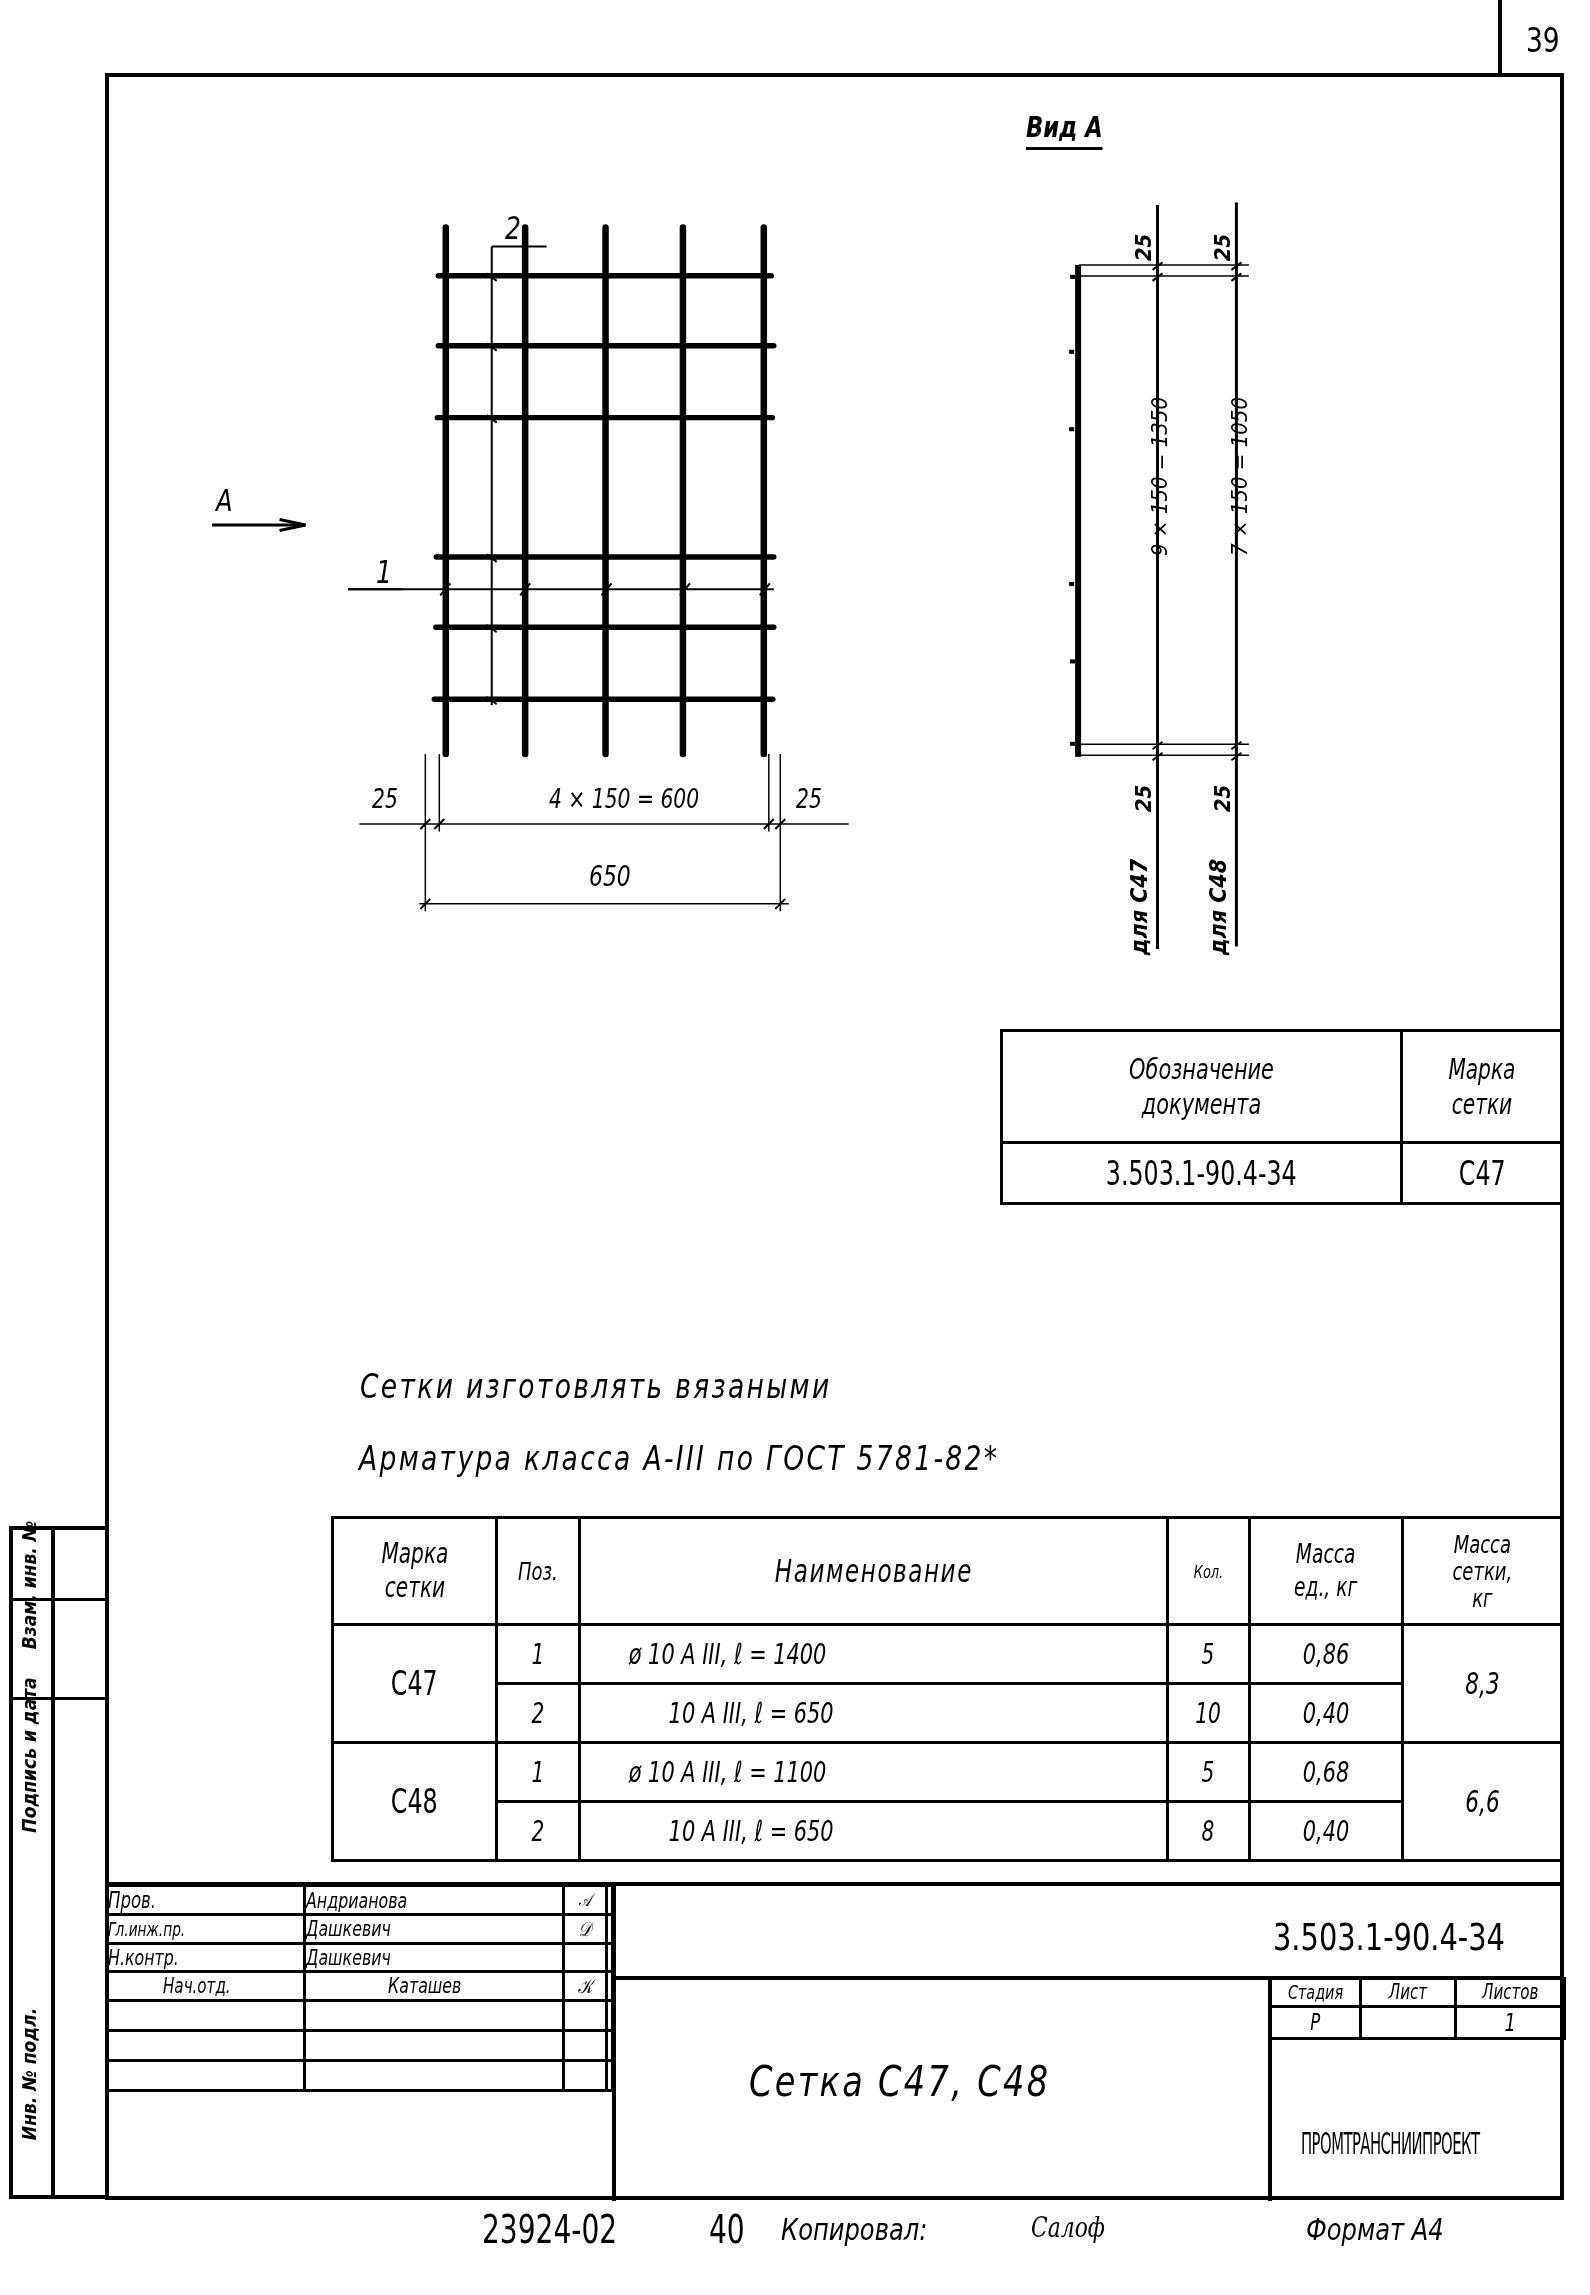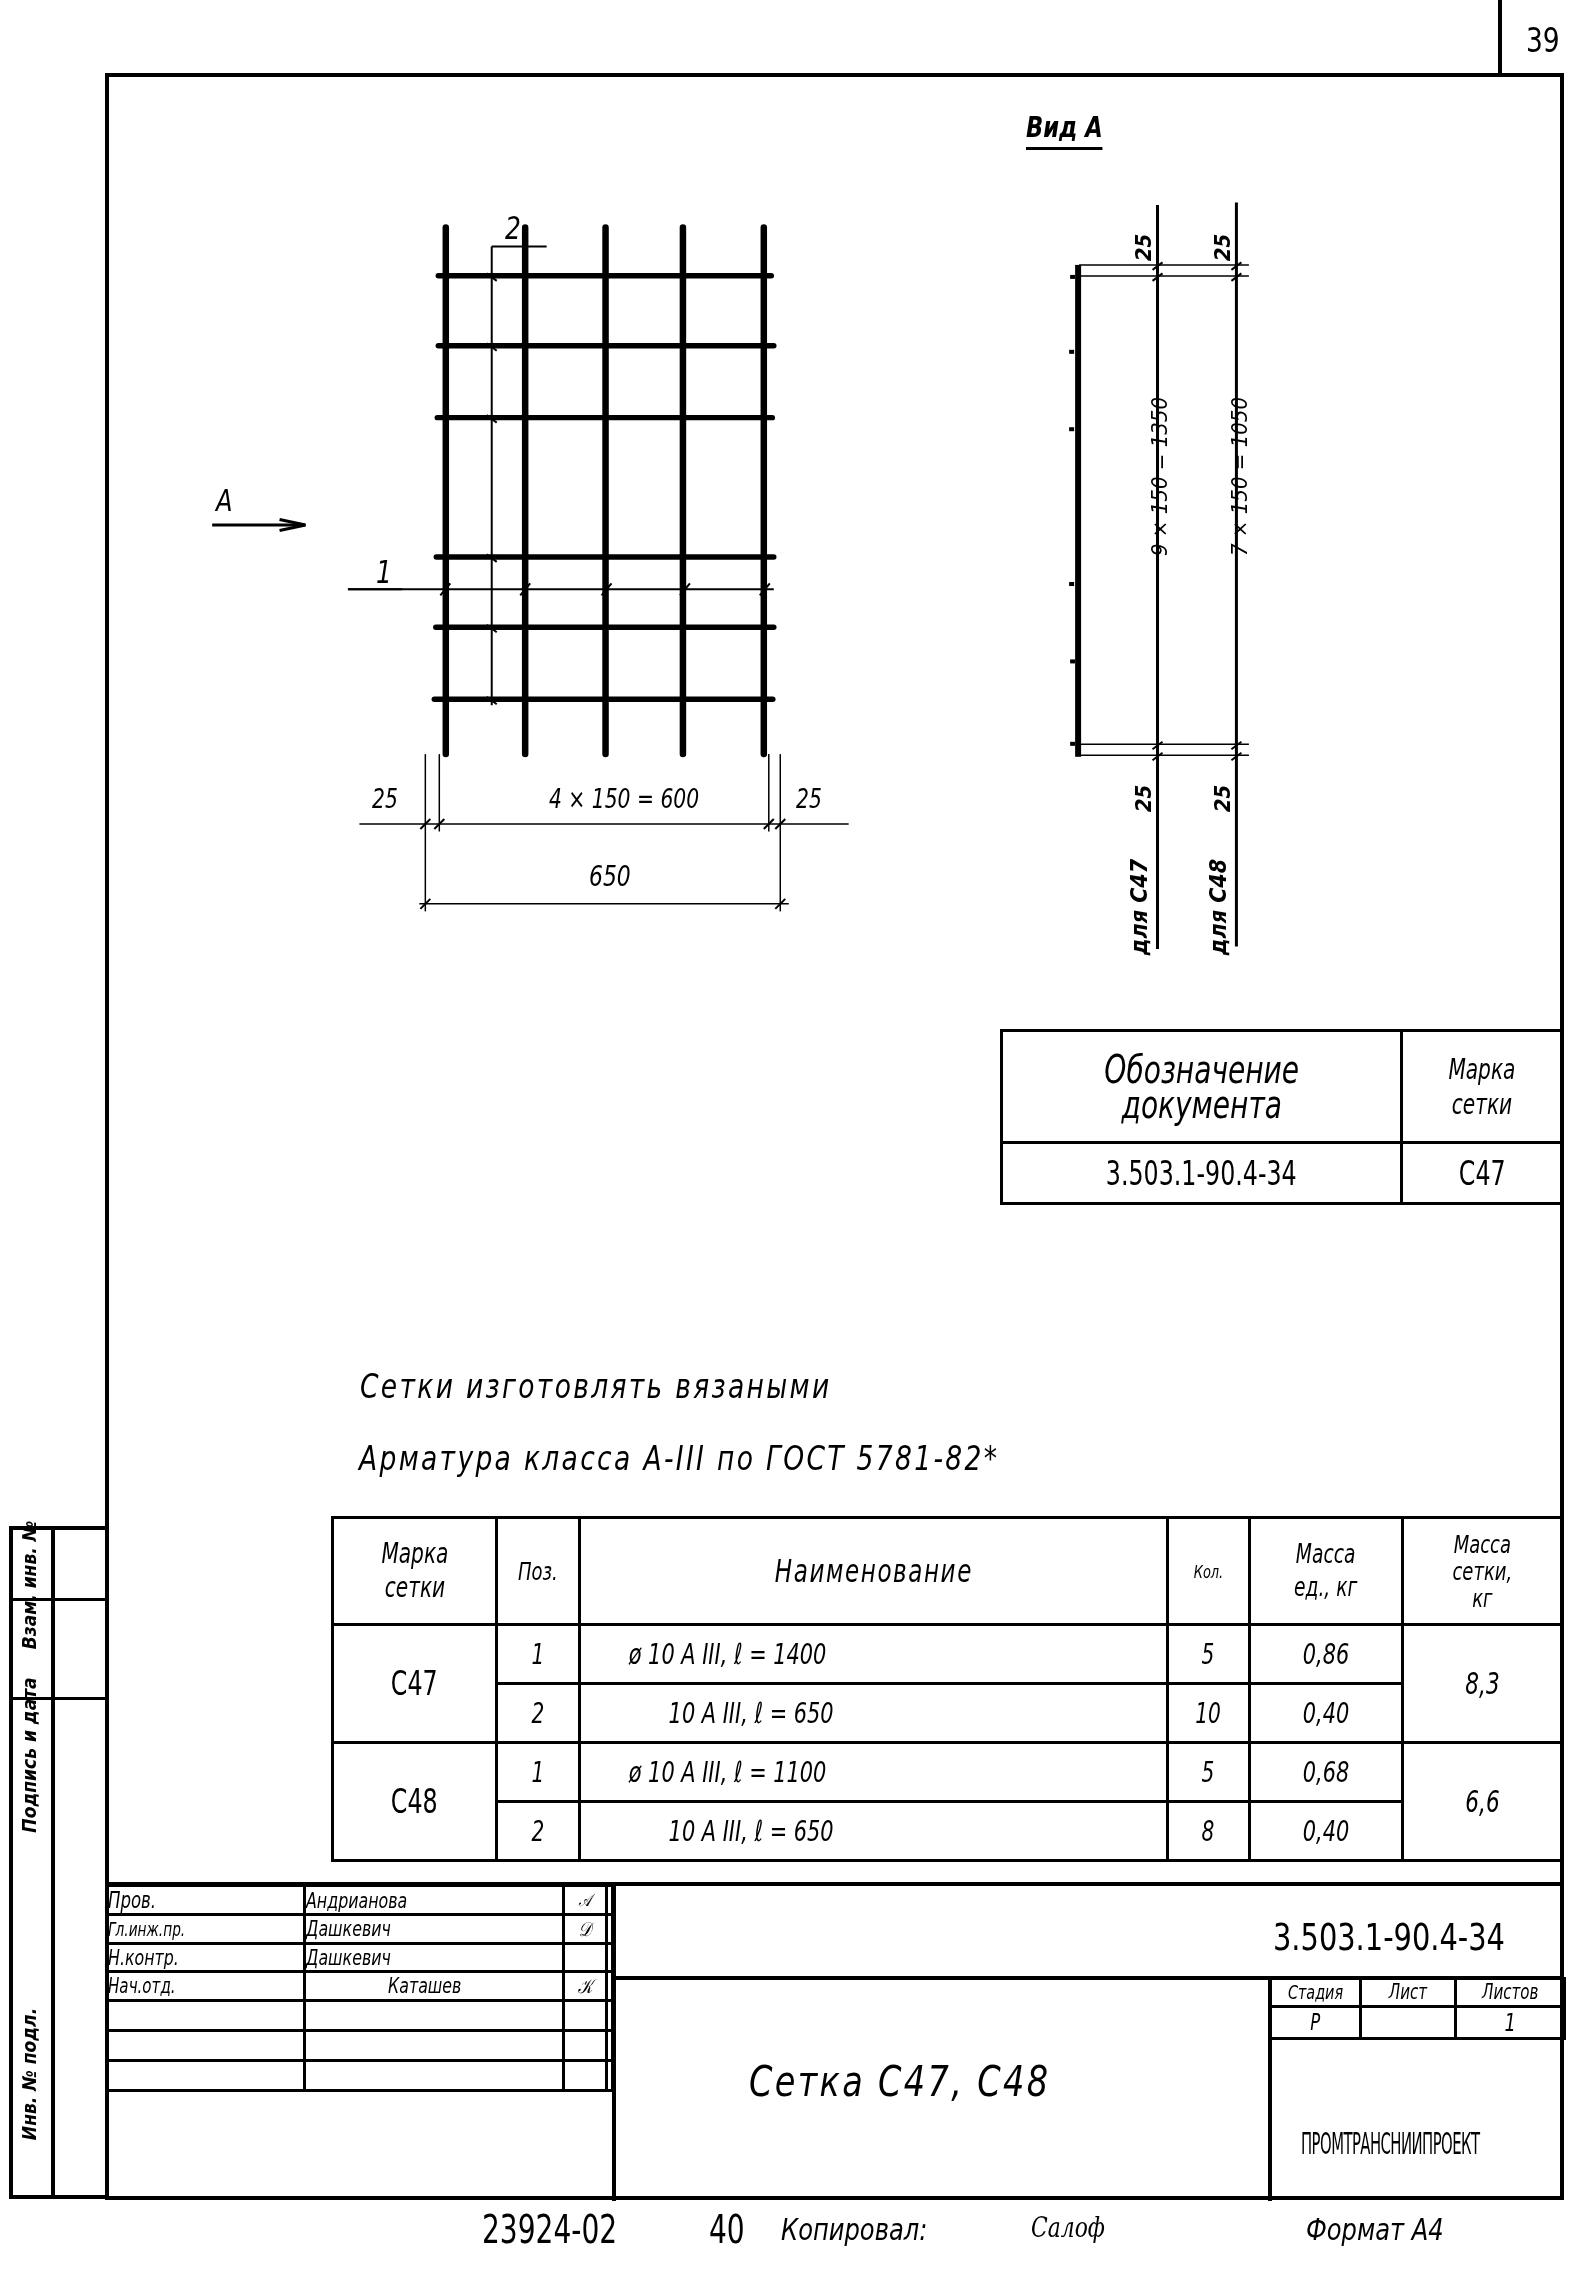--- a/index.html
+++ b/index.html
@@ -237,21 +237,21 @@
 <div class="abs" style="left:1059px;top:464px;width:200px;text-align:center;transform:rotate(-90deg);font-size:22px;font-style:italic;">9 × 150 = 1350</div>
 <div class="abs" style="left:1139px;top:464px;width:200px;text-align:center;transform:rotate(-90deg);font-size:22px;font-style:italic;">7 × 150 = 1050</div>
 <div class="abs" style="left:1130px;top:786px;transform:rotate(-90deg);font-size:22px;font-weight:bold;font-style:italic;">25</div>
 <div class="abs" style="left:1209px;top:786px;transform:rotate(-90deg);font-size:22px;font-weight:bold;font-style:italic;">25</div>
 <div class="abs" style="left:1089px;top:894px;width:100px;text-align:center;transform:rotate(-90deg);font-size:23px;font-weight:bold;font-style:italic;">для С47</div>
 <div class="abs" style="left:1168px;top:894px;width:100px;text-align:center;transform:rotate(-90deg);font-size:23px;font-weight:bold;font-style:italic;">для С48</div>
 
 <table class="grid" style="left:1000px;top:1029px;width:564px;">
   <tbody>
       <tr style="height:112px;">
-    <td style="width:397px;font-size:39px;line-height:35px;">
+    <td style="width:397px;font-size:29px;line-height:35px;">
       <span class="cell-inner"><span>Обозначение</span><br><span>документа</span></span>
     </td>
     <td style="font-size:28px;line-height:35px;">
       <span class="cell-inner"><span>Марка</span><br><span>сетки</span></span>
     </td>
   </tr>
   <tr style="height:61px;">
     <td style="font-size:33px;font-style:normal;"><span class="cell-inner">3.503.1-90.4-34</span></td>
     <td style="font-size:33px;font-style:normal;"><span class="cell-inner">С47</span></td>
   </tr>
@@ -327,21 +327,21 @@
           <td><span class="cell-inner" style="font-family:'DejaVu Serif',serif;font-size:20px;">𝒟</span></td>
           <td></td>
         </tr>
     <tr style="height:28.5px;">
           <td style="text-align:left;"><span class="cell-inner" style="font-size:22px;transform-origin:left;">Н.контр.</span></td>
           <td style="text-align:left;"><span class="cell-inner" style="font-size:22px;transform-origin:left;">Дашкевич</span></td>
           <td></td>
           <td></td>
         </tr>
     <tr style="height:28.5px;">
-          <td style="text-align:left;"><span class="cell-inner" style="font-size:21px;transform-origin:left;">Нач.отд.</span></td>
+          <td style="text-align:center;"><span class="cell-inner" style="font-size:21px;transform-origin:left;">Нач.отд.</span></td>
           <td style="text-align:center;"><span class="cell-inner" style="font-size:22px;transform-origin:left;">Каташев</span></td>
           <td><span class="cell-inner" style="font-family:'DejaVu Serif',serif;font-size:20px;">𝒦</span></td>
           <td></td>
         </tr>
     <tr style="height:30px;">
           <td></td>
           <td></td>
           <td></td>
           <td></td>
         </tr>

